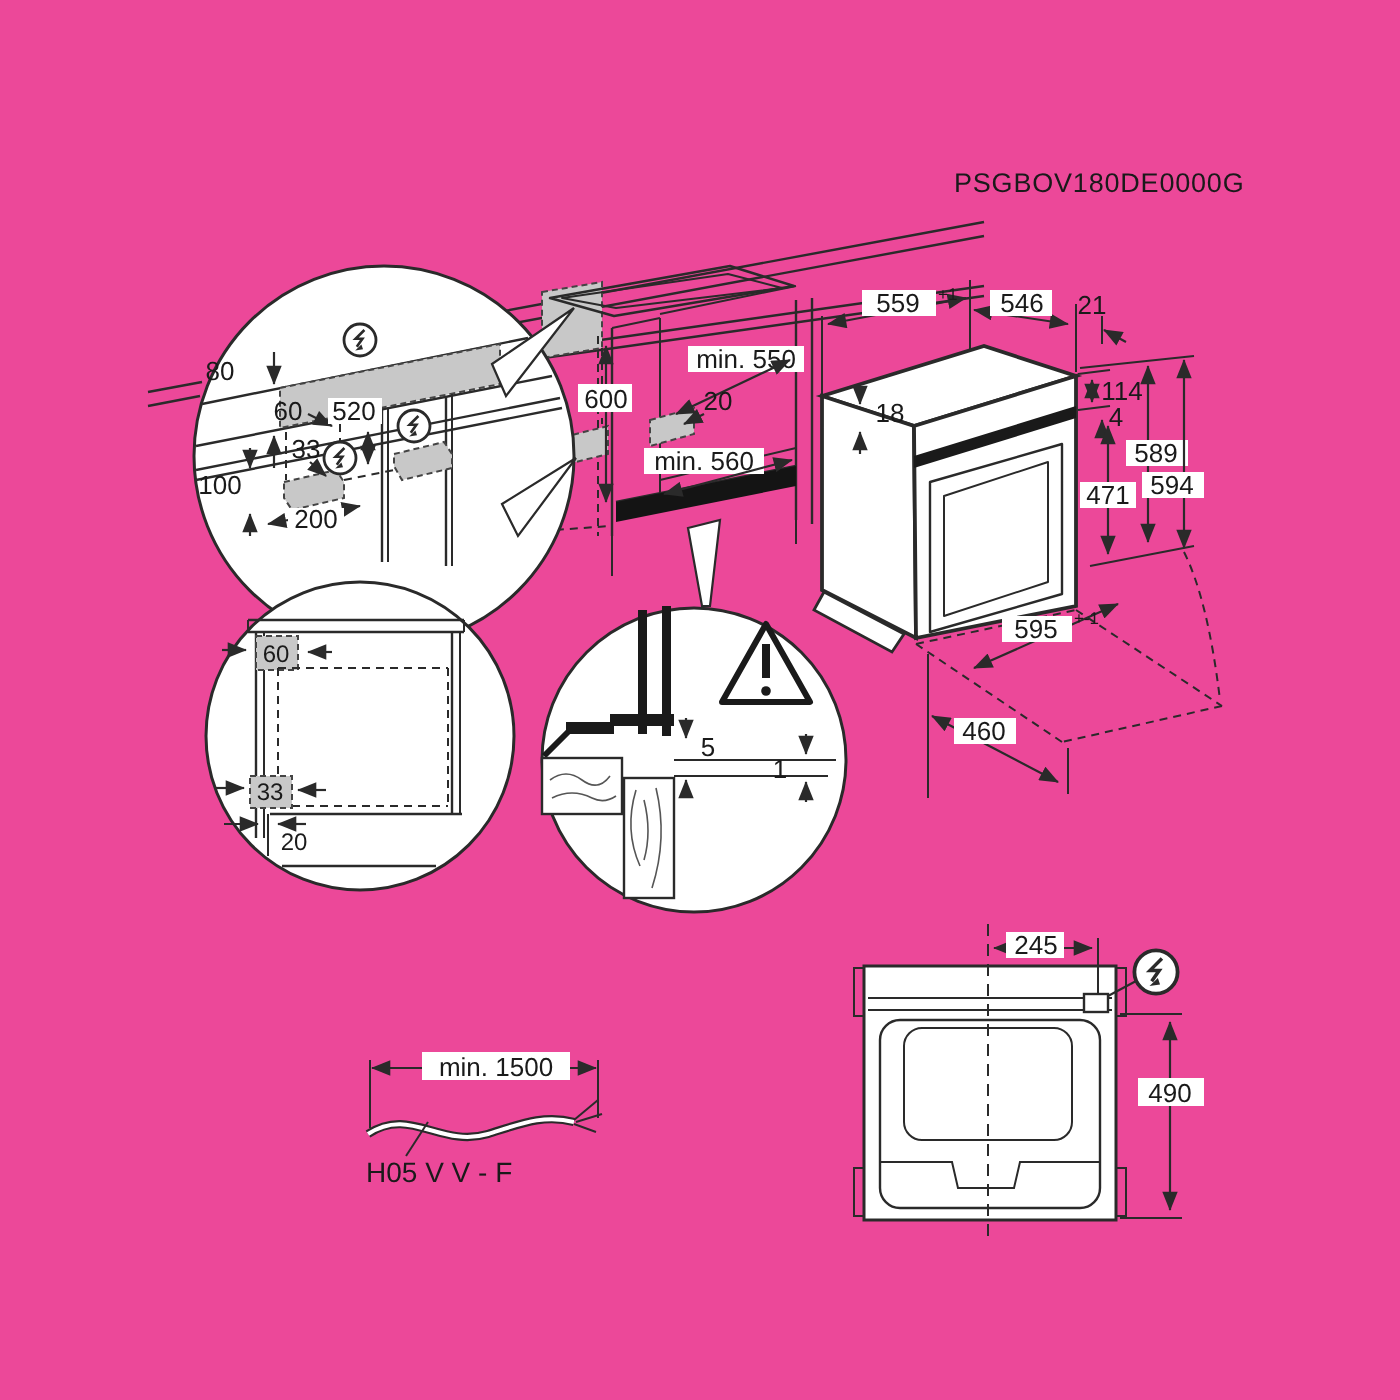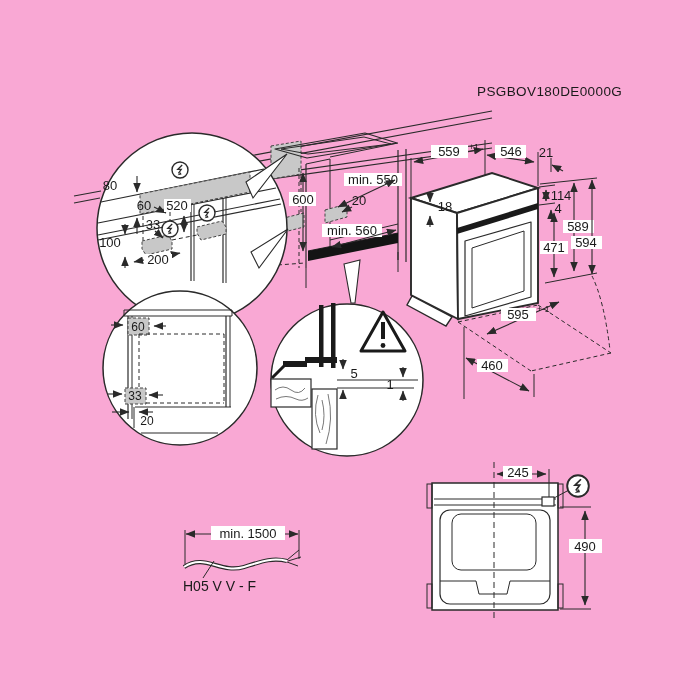--- a/index.html
+++ b/index.html
@@ -1,16 +1,16 @@
 <!DOCTYPE html>
 <html><head>
 <meta charset="utf-8">
 <style>
   html,body{margin:0;padding:0;background:#fff;}
-  .page{position:relative;width:700px;height:700px;background:#f9a8d4;overflow:hidden;
+  .page{position:relative;width:700px;height:700px;background:#ec4899;overflow:hidden;
         font-family:"Liberation Sans",sans-serif;}
   svg{display:block;}
   text{font-family:"Liberation Sans",sans-serif;fill:#1a1a1a;}
   .dim{font-size:13px;}
   .dim-sm{font-size:12px;}
   .sup{font-size:8.5px;}
   .pn{font-size:13.5px;letter-spacing:.4px;}
   .ln{stroke:#2a2a2a;stroke-width:1.2;fill:none;}
   .ln-th{stroke:#2a2a2a;stroke-width:1.9;fill:#fff;}
   .thin{stroke:#2a2a2a;stroke-width:1;fill:none;}

